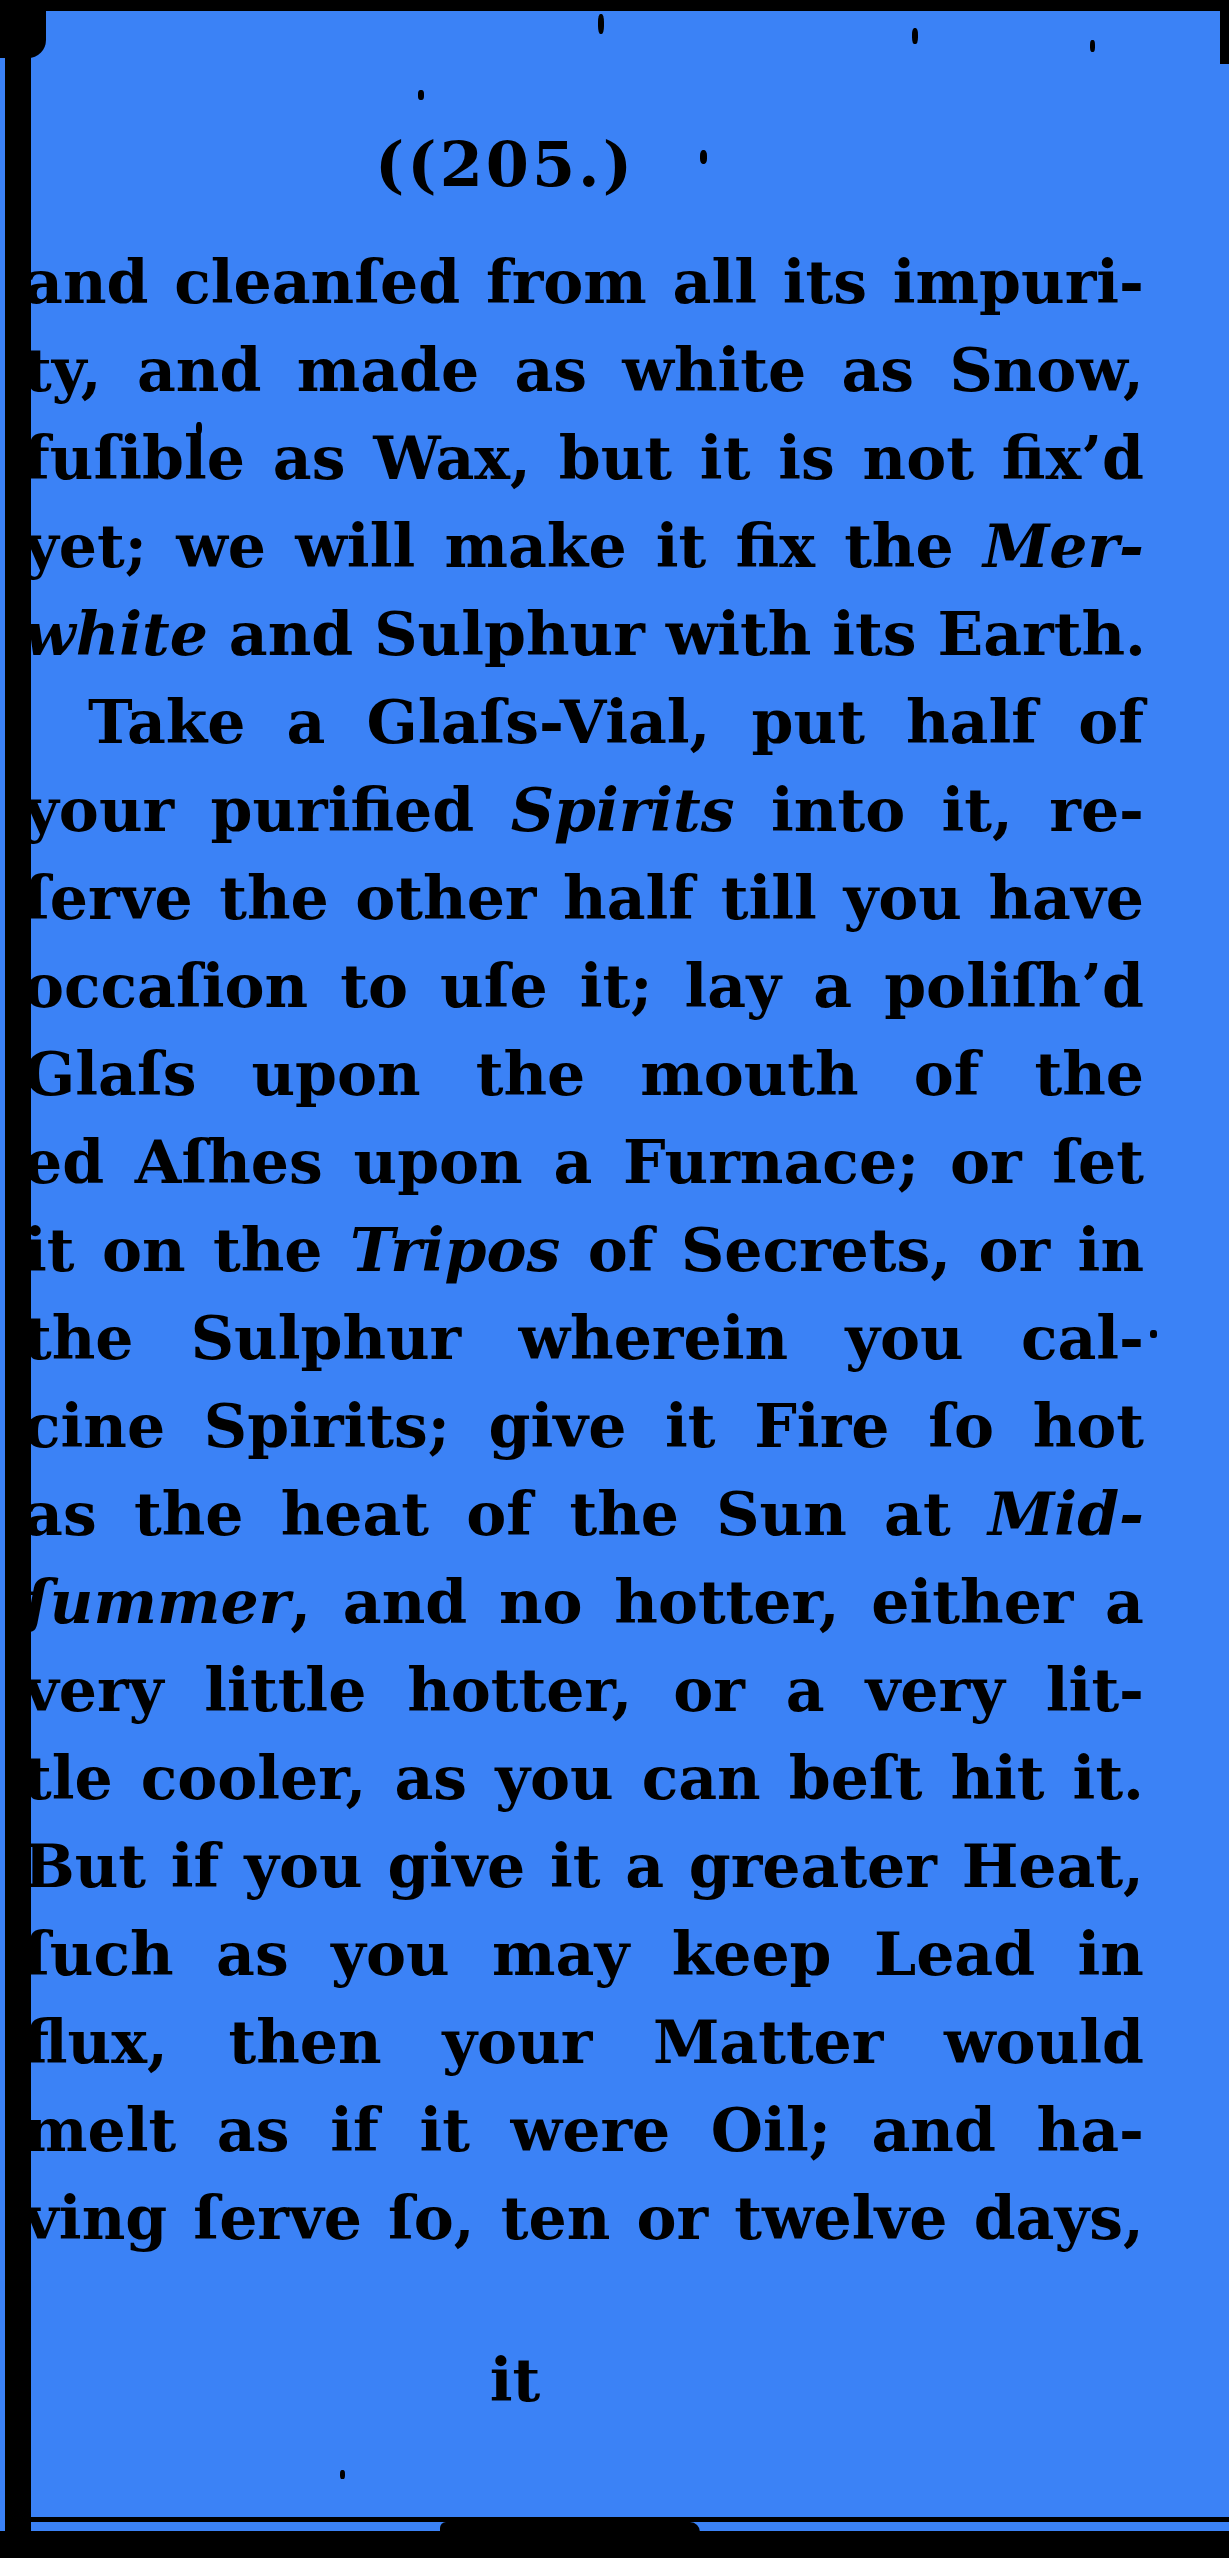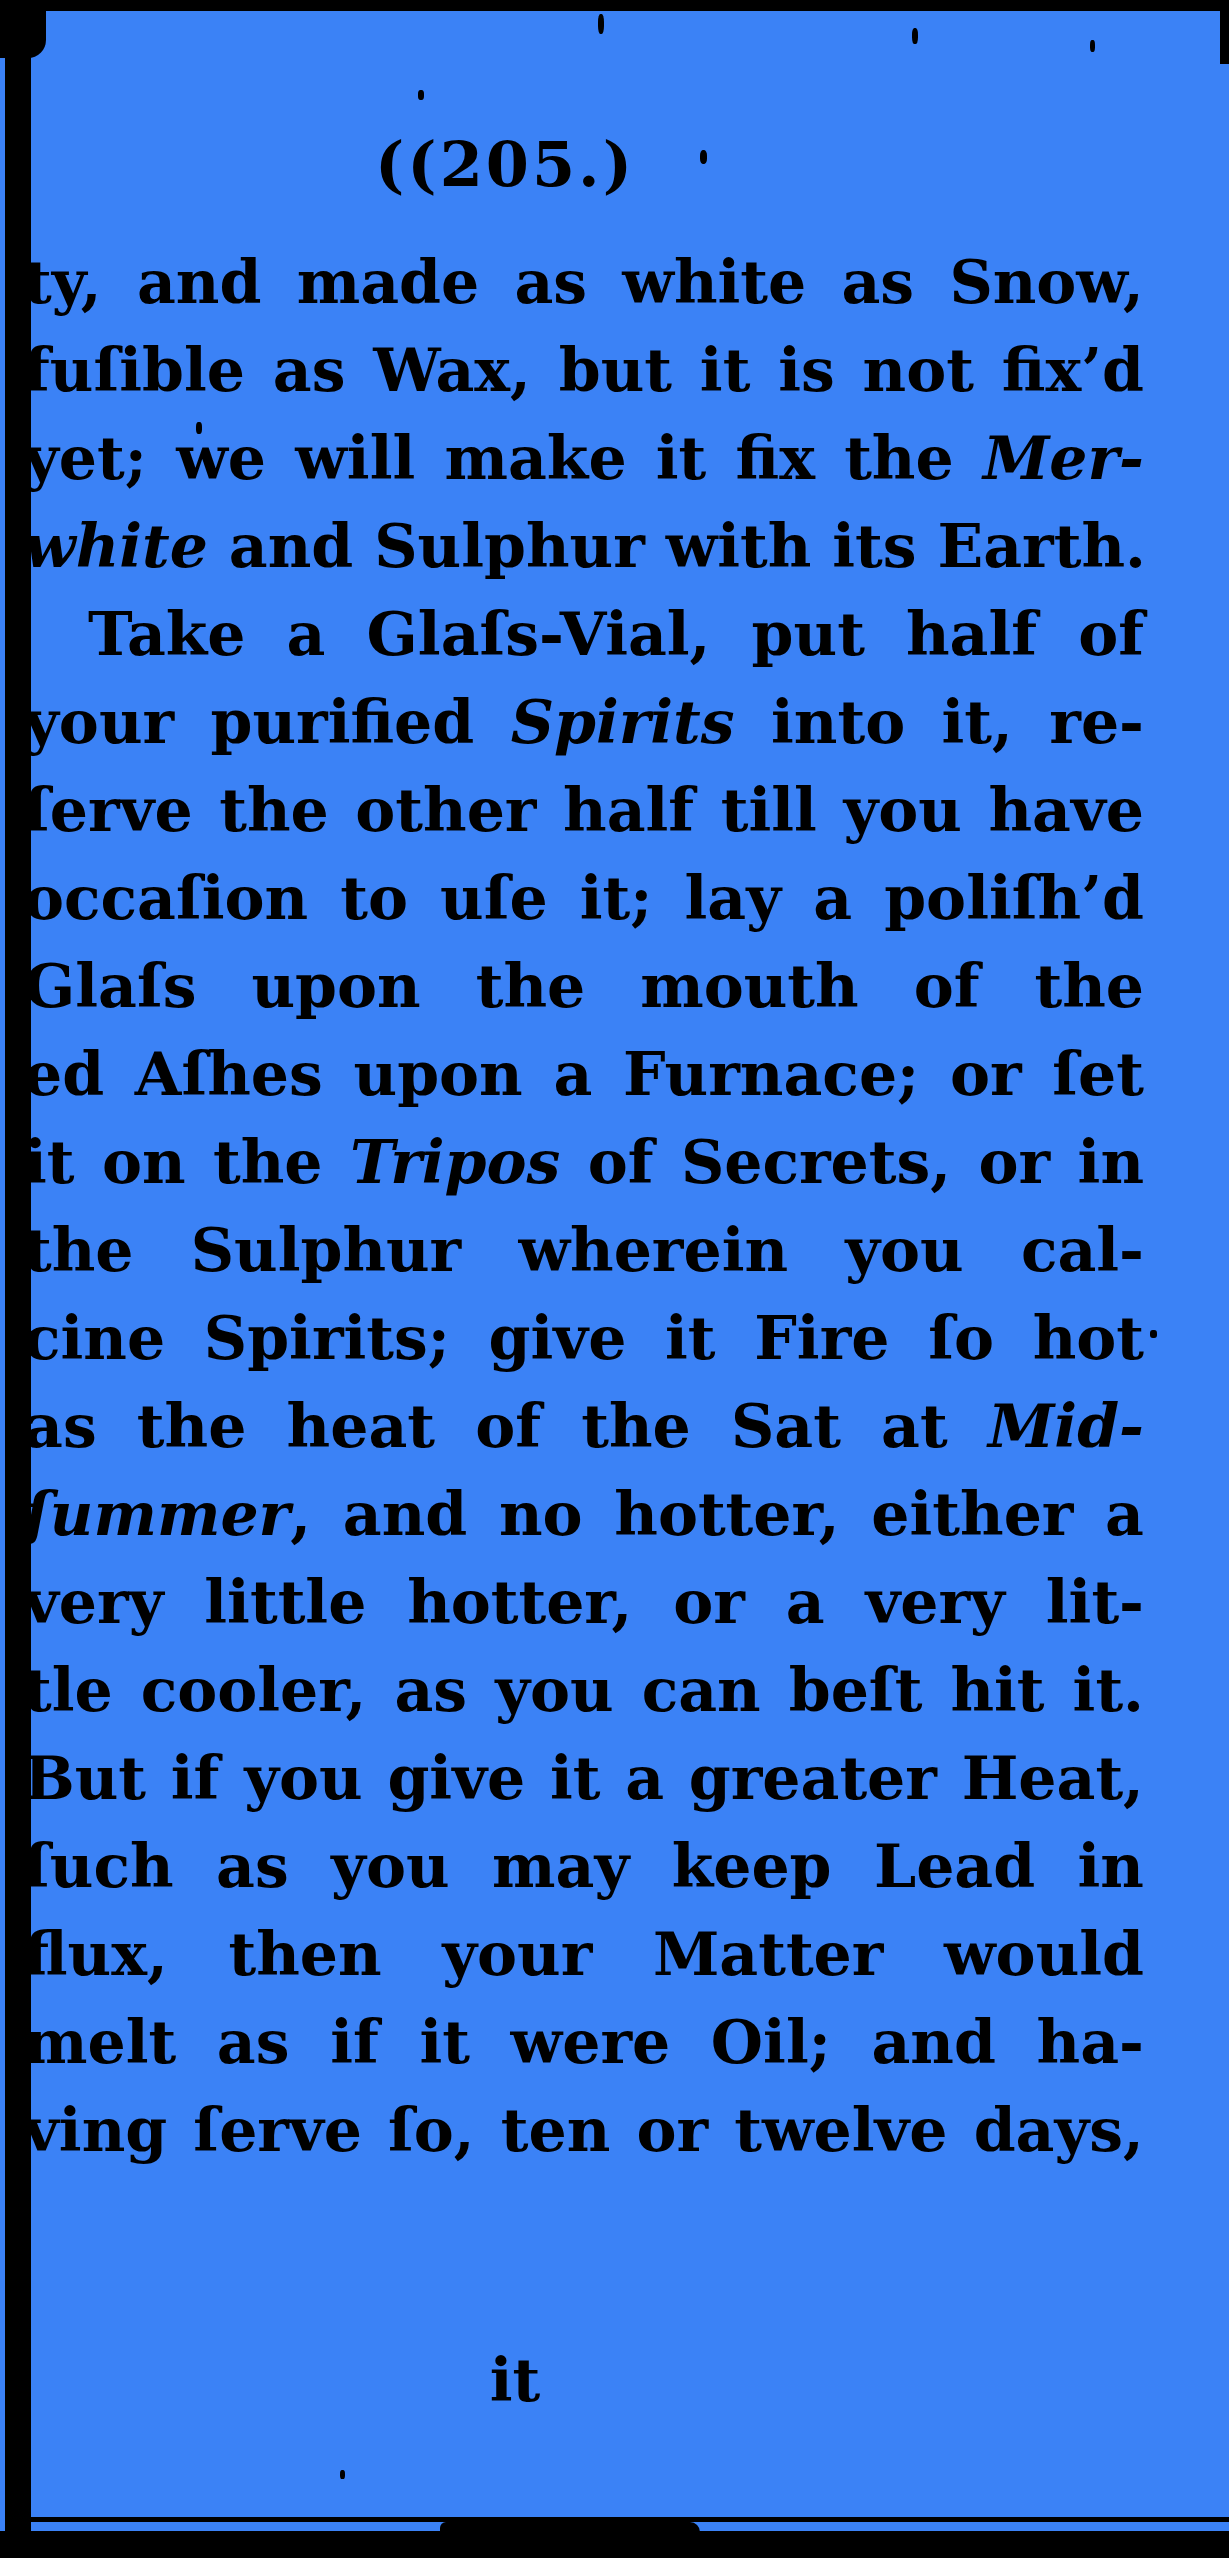--- a/index.html
+++ b/index.html
@@ -111,34 +111,35 @@
   <div class="speck" style="left:1090px; top:40px; width:5px; height:12px;"></div>
   <div class="speck" style="left:418px; top:90px; width:6px; height:10px;"></div>
   <div class="speck" style="left:700px; top:150px; width:7px; height:14px;"></div>
   <div class="speck" style="left:196px; top:422px; width:6px; height:12px;"></div>
   <div class="speck" style="left:1150px; top:1330px; width:7px; height:8px;"></div>
   <div class="speck" style="left:340px; top:2470px; width:5px; height:9px;"></div>
 
   <div class="page-number">((205.)</div>
 
   <div class="text-block">
+      <div class="line"><span>and cleanſed from all its impuri-</span></div>
       <div class="line"><span>ty, and made as white as Snow,</span></div>
       <div class="line"><span>fuſible as Wax, but it is not fix’d</span></div>
       <div class="line"><span>yet; we will make it fix the </span><span class="italic">Mer-</span></div>
       <div class="line"><span class="italic">white</span><span> and Sulphur with its Earth.</span></div>
       <div class="line indent"><span>Take a Glaſs-Vial, put half of</span></div>
       <div class="line"><span>your purified </span><span class="italic">Spirits</span><span> into it, re-</span></div>
       <div class="line"><span>ſerve the other half till you have</span></div>
       <div class="line"><span>occaſion to uſe it; lay a poliſh’d</span></div>
       <div class="line"><span>Glaſs upon the mouth of the</span></div>
       <div class="line"><span>ed Aſhes upon a Furnace; or ſet</span></div>
       <div class="line"><span>it on the </span><span class="italic">Tripos</span><span> of Secrets, or in</span></div>
       <div class="line"><span>the Sulphur wherein you cal-</span></div>
       <div class="line"><span>cine Spirits; give it Fire ſo hot</span></div>
-      <div class="line"><span>as the heat of the Sat at </span><span class="italic">Mid-</span></div>
+      <div class="line"><span>as the heat of the Sun at </span><span class="italic">Mid-</span></div>
       <div class="line"><span class="italic">ſummer</span><span>, and no hotter, either a</span></div>
       <div class="line"><span>very little hotter, or a very lit-</span></div>
       <div class="line"><span>tle cooler, as you can beſt hit it.</span></div>
       <div class="line"><span>But if you give it a greater Heat,</span></div>
       <div class="line"><span>ſuch as you may keep Lead in</span></div>
       <div class="line"><span>flux, then your Matter would</span></div>
       <div class="line"><span>melt as if it were Oil; and ha-</span></div>
       <div class="line"><span>ving ſerve ſo, ten or twelve days,</span></div>
     </div>
 

